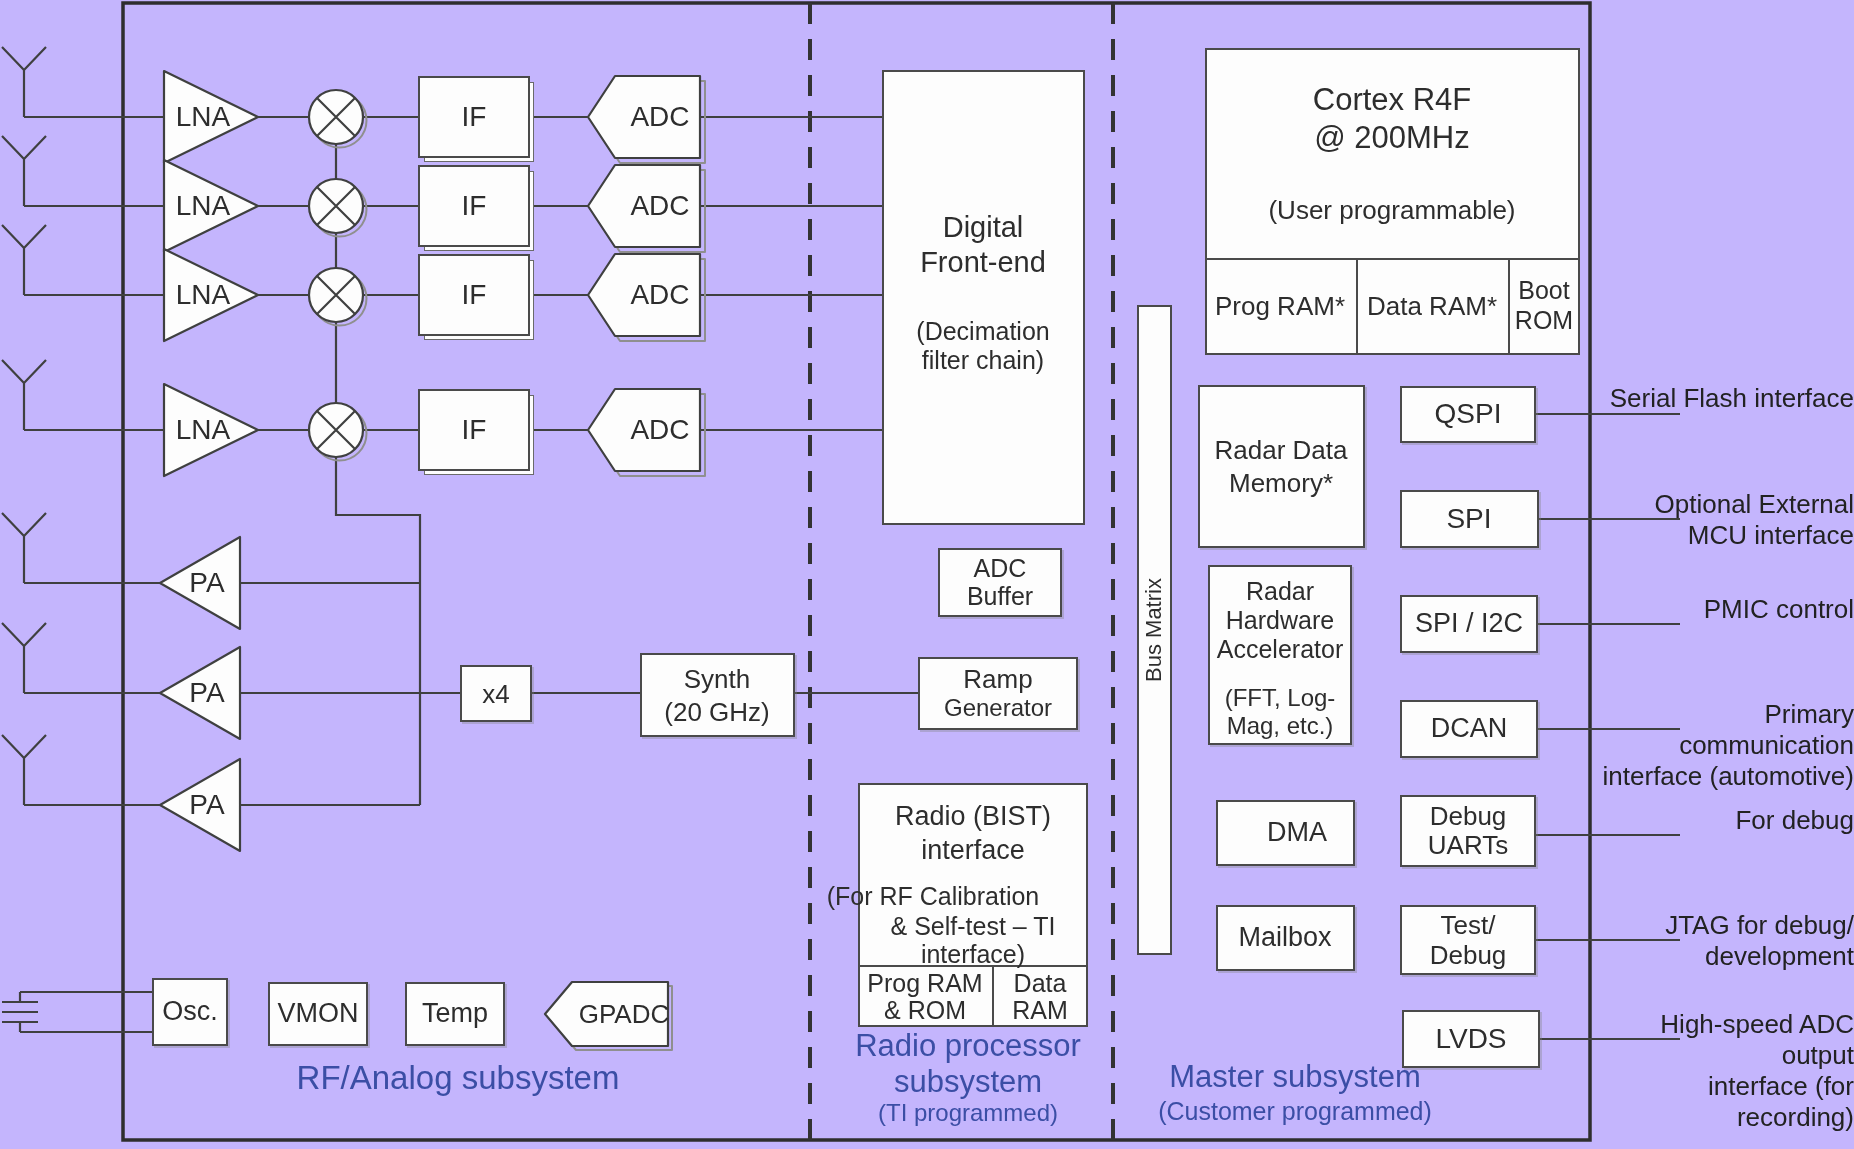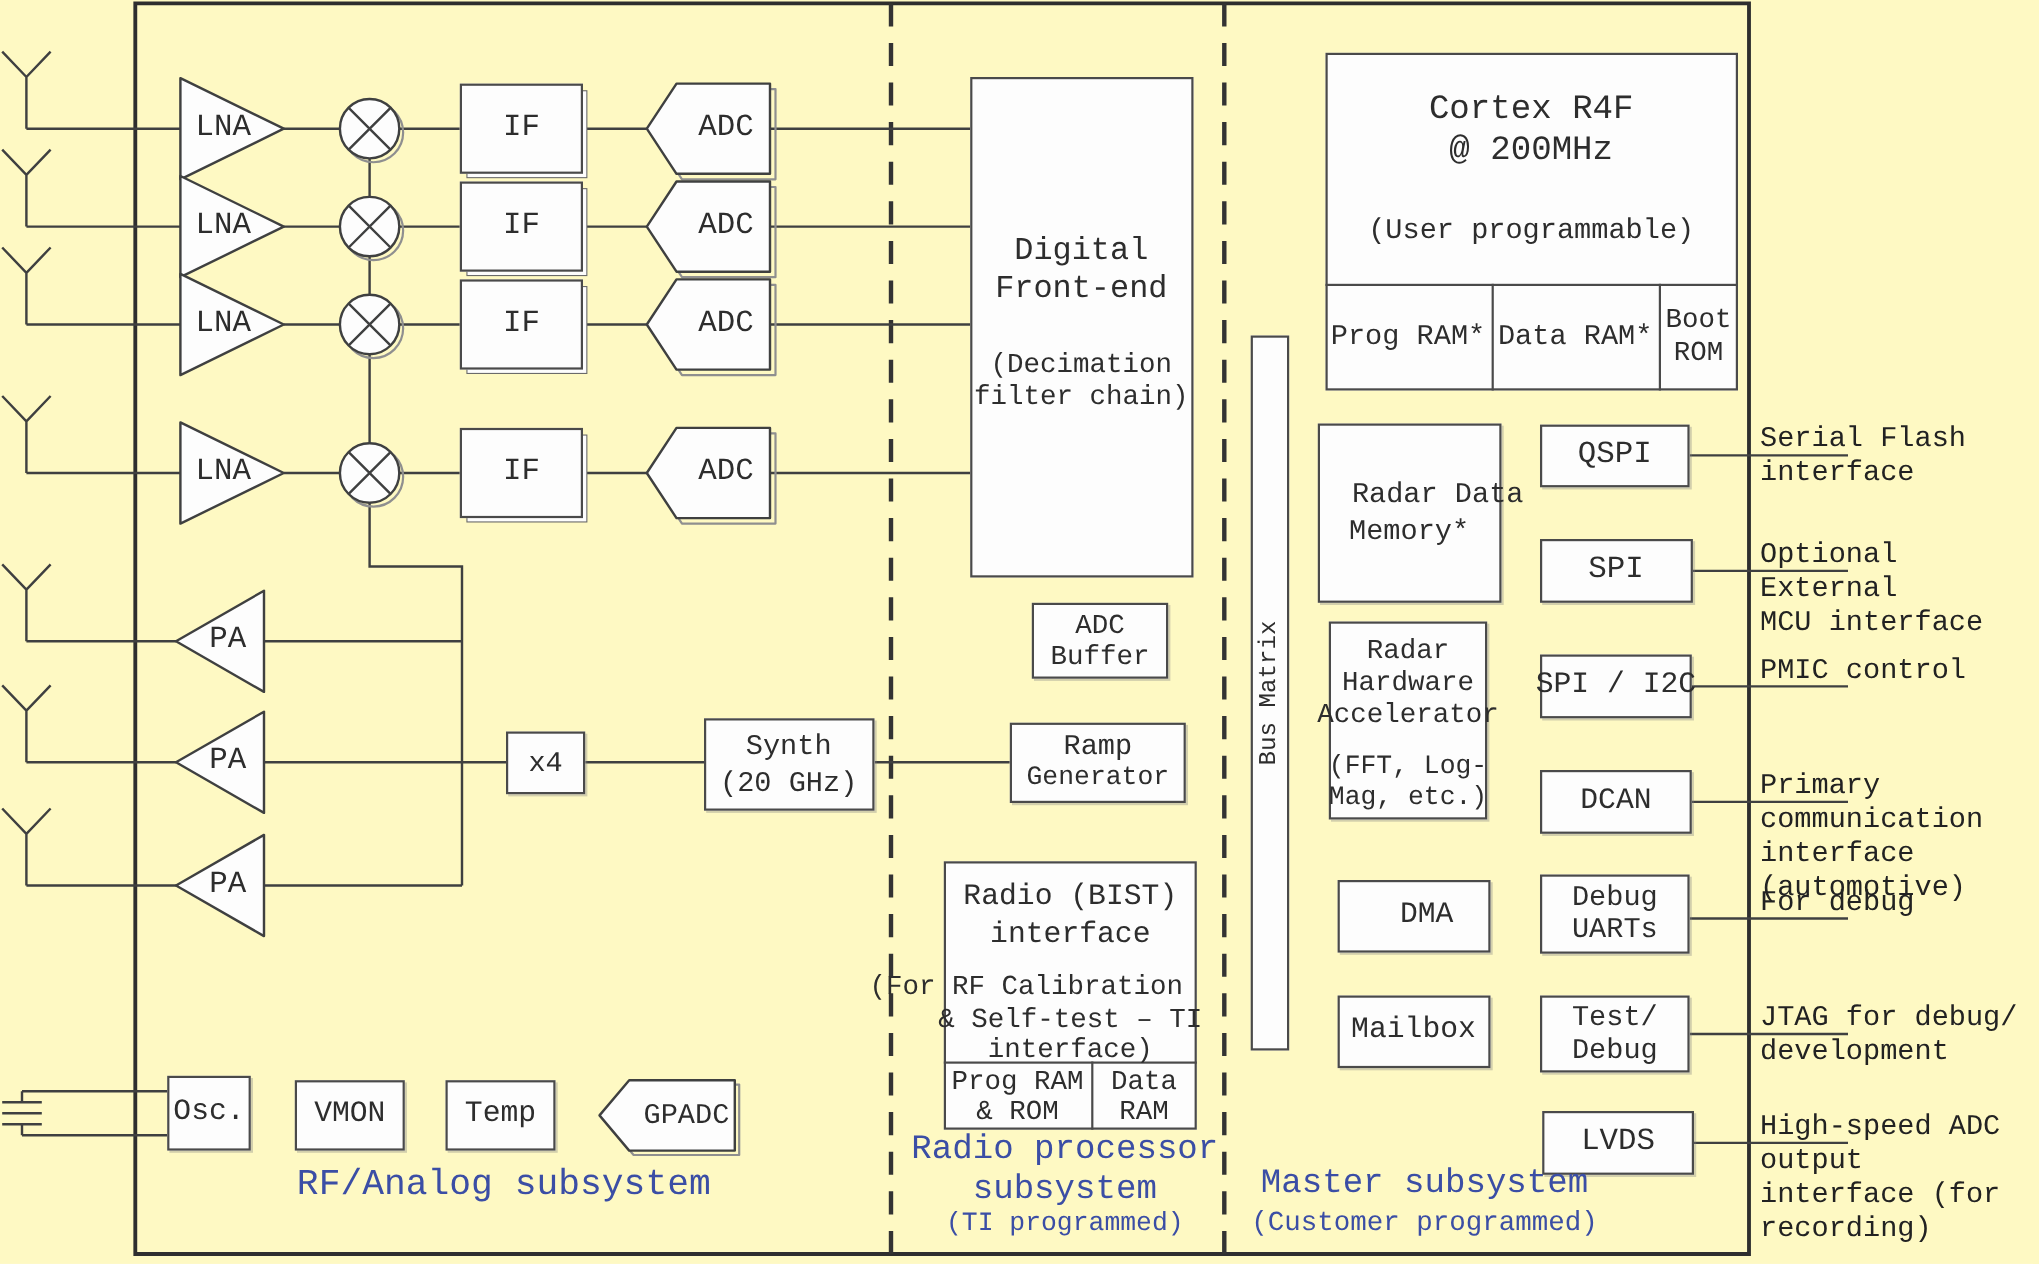--- a/index.html
+++ b/index.html
@@ -1,32 +1,32 @@
 <!DOCTYPE html>
 <html style="--accent: #3b4ea5; --line: #3f4040;"><head>
 <meta charset="utf-8">
 <style>
   :root { --accent:#3b4ea5; --line:#3f4040; --border:#4a4a4a; --ink:#2d2d2d; }
   html,body { margin:0; padding:0; background:#ffffff; }
   body { width:1854px; height:1149px; overflow:hidden; font-family:"Liberation Sans","DejaVu Sans",sans-serif; }
-  .stage { position:relative; width:1854px; height:1149px; background:#fef9c3;font-family:Liberation Mono, monospace; }
+  .stage { position:relative; width:1854px; height:1149px; background:#c4b5fd; }
   svg.wires { position:absolute; left:0; top:0; }
   .wires path, .wires line, .wires polyline { stroke:var(--line); stroke-width:2.2; fill:none; }
   .wires .thick { stroke:#2e2e2e; stroke-width:3.5; }
   .wires .dash { stroke:#333333; stroke-width:4; stroke-dasharray:21 15; }
   .wires polygon { fill:#fdfdfd; stroke:var(--line); stroke-width:2.2; stroke-linejoin:round; }
   .wires .shadow polygon, .wires .shadow circle { fill:none; stroke:#8f8f8f; stroke-width:2; }
   .wires circle.mix { fill:#fdfdfd; stroke:var(--line); stroke-width:2.2; }
   .box { position:absolute; border:2px solid var(--border); background:#fdfdfd; box-sizing:border-box; }
   .sh { box-shadow:5px 5px 0 -2px #fdfdfd, 5px 5px 0 -1px #6a6a6a; }
   .soft { box-shadow:2px 2px 0 rgba(130,130,130,.35); }
   .divider { position:absolute; background:var(--border); }
   .lbl { position:absolute; transform:translate(-50%,-50%); color:var(--ink); white-space:nowrap; font-size:27px; line-height:1.1; }
   .vlbl { position:absolute; transform:translate(-50%,-50%) rotate(-90deg); color:var(--ink); white-space:nowrap; }
-  .ext { position:absolute; left:1600px; width:254px; text-align:left; font-size:26px; line-height:31px; color:#222; }
+  .ext { position:absolute; left:1600px; width:254px; text-align:right; font-size:26px; line-height:31px; color:#222; }
   .blue { color:var(--accent); }
 </style>
 </head>
 <body>
 
 <div class="stage">
 
   <svg class="wires" width="1854" height="1149" viewBox="0 0 1854 1149">
 
     <g>
@@ -214,21 +214,21 @@
   <div class="lbl" style="left:1040px;top:1011px;font-size:25px;">RAM</div>
 
   <div class="lbl" style="left:1392px;top:100px;font-size:31px;">Cortex R4F</div>
   <div class="lbl" style="left:1392px;top:138px;font-size:31px;">@ 200MHz</div>
   <div class="lbl" style="left:1392px;top:210px;font-size:26px;">(User programmable)</div>
   <div class="lbl" style="left:1280px;top:306px;font-size:26px;">Prog RAM*</div>
   <div class="lbl" style="left:1432px;top:306px;font-size:26px;">Data RAM*</div>
   <div class="lbl" style="left:1544px;top:291px;font-size:25px;">Boot</div>
   <div class="lbl" style="left:1544px;top:321px;font-size:25px;">ROM</div>
   <div class="vlbl" style="left:1154px;top:630px;font-size:22px;">Bus Matrix</div>
-  <div class="lbl" style="left:1281px;top:450px;font-size:26px;margin-left:26px;">Radar Data</div>
+  <div class="lbl" style="left:1281px;top:450px;font-size:26px;">Radar Data</div>
   <div class="lbl" style="left:1281px;top:483px;font-size:26px;">Memory*</div>
   <div class="lbl" style="left:1280px;top:592px;font-size:25px;">Radar</div>
   <div class="lbl" style="left:1280px;top:621px;font-size:25px;">Hardware</div>
   <div class="lbl" style="left:1280px;top:650px;font-size:25px;">Accelerator</div>
   <div class="lbl" style="left:1280px;top:698px;font-size:24px;">(FFT, Log-</div>
   <div class="lbl" style="left:1280px;top:726px;font-size:24px;">Mag, etc.)</div>
   <div class="lbl" style="left:1285px;top:833px;margin-left:12px;">DMA</div>
   <div class="lbl" style="left:1285px;top:938px;">Mailbox</div>
   <div class="lbl" style="left:1468px;top:414px;font-size:28px;">QSPI</div>
   <div class="lbl" style="left:1469px;top:519px;font-size:28px;">SPI</div>

